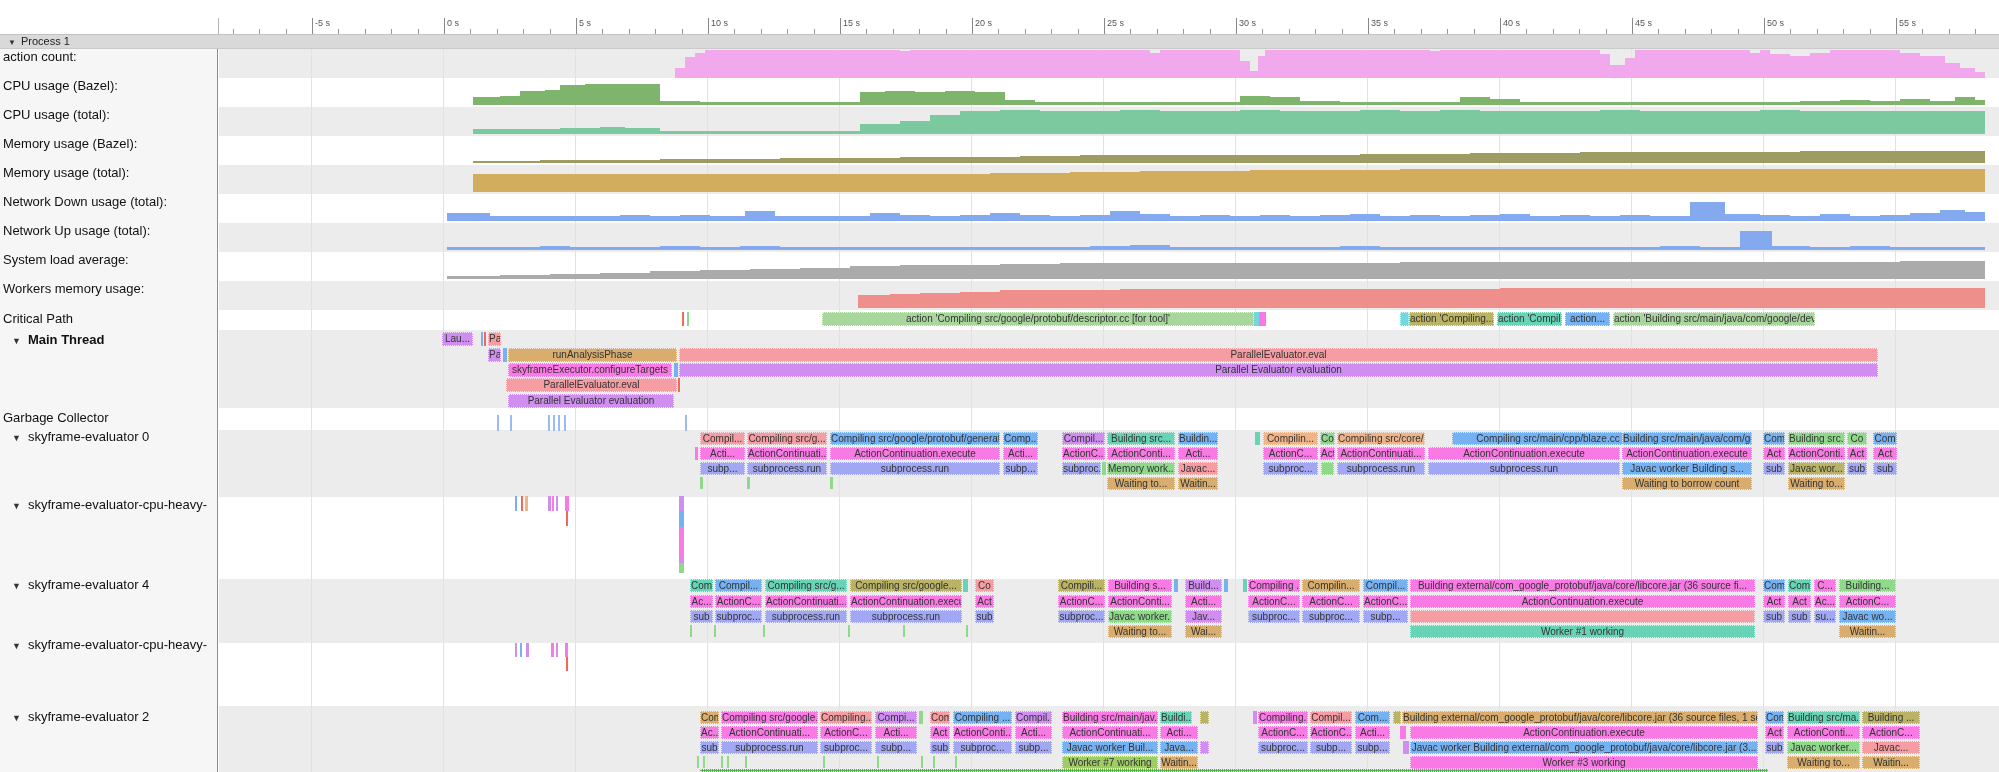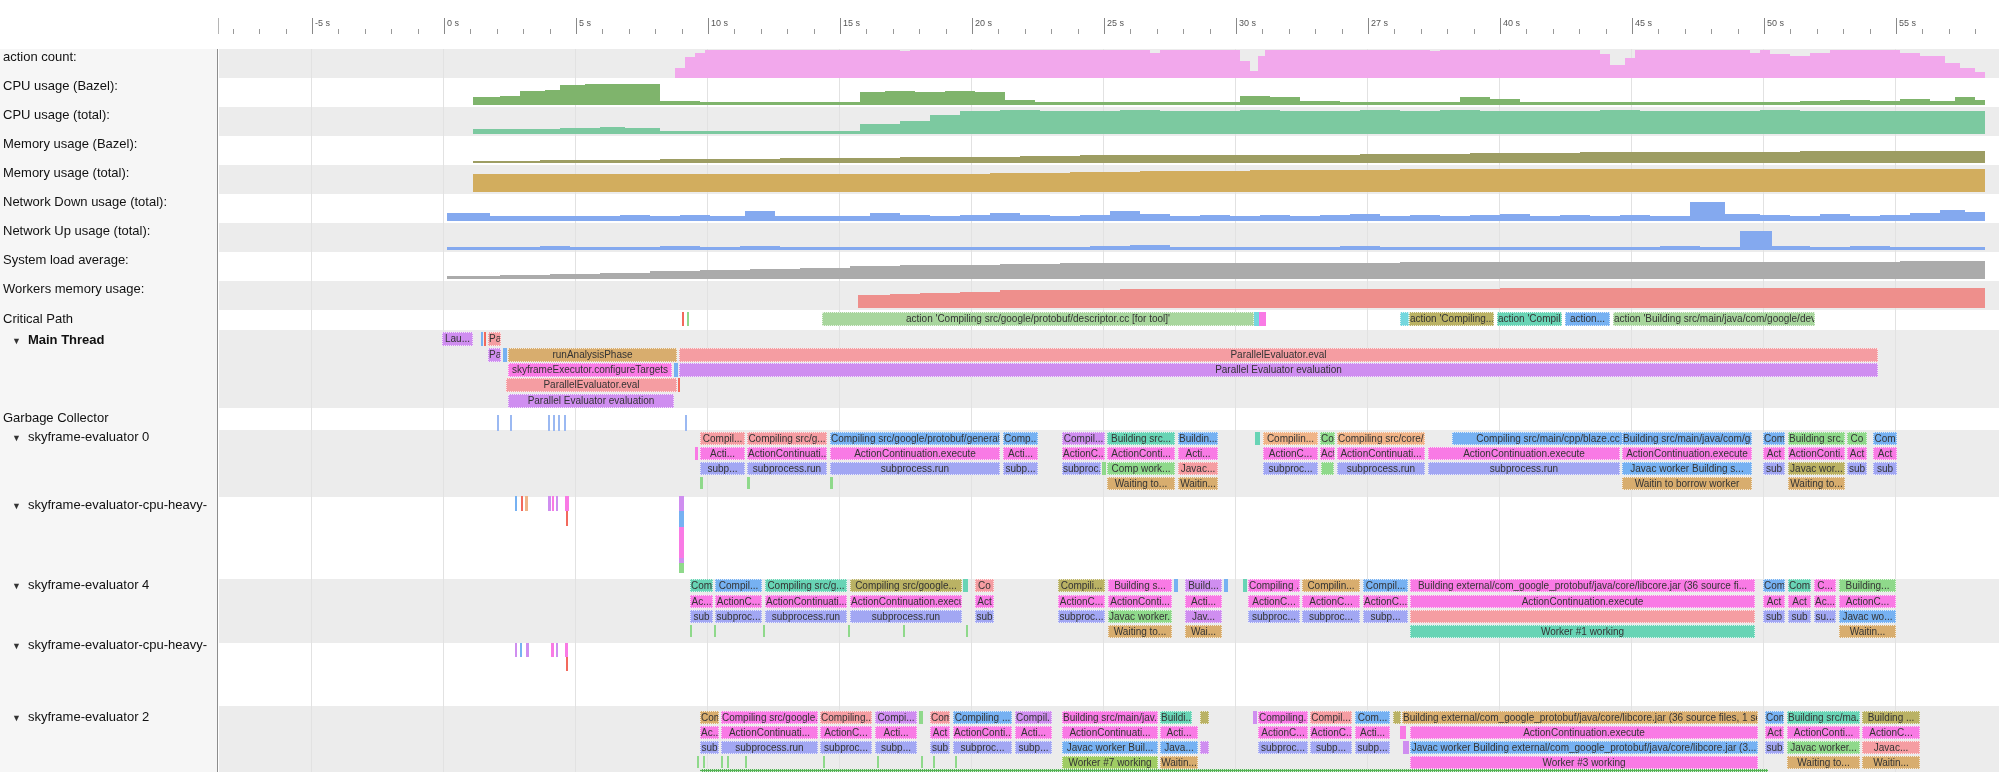--- a/index.html
+++ b/index.html
@@ -82,21 +82,21 @@
       <div class="tick-minor" style="left: 937.8px;"></div>
       <div class="tick-minor" style="left: 964.2px;"></div>
       <div class="tick-minor" style="left: 990.6px;"></div>
       <div class="tick-major" style="left: 1017px;"></div>
       <div class="tick-label" style="left: 1020px;">30 s</div>
       <div class="tick-minor" style="left: 1043.4px;"></div>
       <div class="tick-minor" style="left: 1069.8px;"></div>
       <div class="tick-minor" style="left: 1096.2px;"></div>
       <div class="tick-minor" style="left: 1122.6px;"></div>
       <div class="tick-major" style="left: 1149px;"></div>
-      <div class="tick-label" style="left: 1152px;">27 s</div>
+      <div class="tick-label" style="left: 1152px;">35 s</div>
       <div class="tick-minor" style="left: 1175.4px;"></div>
       <div class="tick-minor" style="left: 1201.8px;"></div>
       <div class="tick-minor" style="left: 1228.2px;"></div>
       <div class="tick-minor" style="left: 1254.6px;"></div>
       <div class="tick-major" style="left: 1281px;"></div>
       <div class="tick-label" style="left: 1284px;">40 s</div>
       <div class="tick-minor" style="left: 1307.4px;"></div>
       <div class="tick-minor" style="left: 1333.8px;"></div>
       <div class="tick-minor" style="left: 1360.2px;"></div>
       <div class="tick-minor" style="left: 1386.6px;"></div>
@@ -112,20 +112,21 @@
       <div class="tick-minor" style="left: 1597.8px;"></div>
       <div class="tick-minor" style="left: 1624.2px;"></div>
       <div class="tick-minor" style="left: 1650.6px;"></div>
       <div class="tick-major" style="left: 1677px;"></div>
       <div class="tick-label" style="left: 1680px;">55 s</div>
       <div class="tick-minor" style="left: 1703.4px;"></div>
       <div class="tick-minor" style="left: 1729.8px;"></div>
       <div class="tick-minor" style="left: 1756.2px;"></div>
     </div>
 
+  <div id="procband"><span class="tri">▼</span><span>Process 1</span></div>
 
   <div id="stripes">
       <div class="stripe" style="top: 49px; height: 29px; background: rgb(236, 236, 236);"></div>
       <div class="stripe" style="top: 78px; height: 29px; background: rgb(255, 255, 255);"></div>
       <div class="stripe" style="top: 107px; height: 29px; background: rgb(236, 236, 236);"></div>
       <div class="stripe" style="top: 136px; height: 29px; background: rgb(255, 255, 255);"></div>
       <div class="stripe" style="top: 165px; height: 29px; background: rgb(236, 236, 236);"></div>
       <div class="stripe" style="top: 194px; height: 29px; background: rgb(255, 255, 255);"></div>
       <div class="stripe" style="top: 223px; height: 29px; background: rgb(236, 236, 236);"></div>
       <div class="stripe" style="top: 252px; height: 29px; background: rgb(255, 255, 255);"></div>
@@ -483,37 +484,37 @@
       <div class="bar bordered" style="left: 1763px; top: 447px; width: 22px; height: 13px; background: rgb(249, 122, 229);">Act</div>
       <div class="bar bordered" style="left: 1788px; top: 447px; width: 57px; height: 13px; background: rgb(249, 122, 229);">ActionConti...</div>
       <div class="bar bordered" style="left: 1847px; top: 447px; width: 20px; height: 13px; background: rgb(249, 122, 229);">Act</div>
       <div class="bar bordered" style="left: 1873px; top: 447px; width: 24px; height: 13px; background: rgb(249, 122, 229);">Act</div>
       <div class="bar bordered" style="left: 700px; top: 462px; width: 45px; height: 13px; background: rgb(162, 167, 243);">subp...</div>
       <div class="bar bordered" style="left: 747px; top: 462px; width: 80px; height: 13px; background: rgb(162, 167, 243);">subprocess.run</div>
       <div class="bar bordered" style="left: 830px; top: 462px; width: 170px; height: 13px; background: rgb(162, 167, 243);">subprocess.run</div>
       <div class="bar bordered" style="left: 1003px; top: 462px; width: 35px; height: 13px; background: rgb(162, 167, 243);">subp...</div>
       <div class="bar bordered" style="left: 1062px; top: 462px; width: 39px; height: 13px; background: rgb(162, 167, 243);">subproc...</div>
       <div class="bar" style="left: 1102px; top: 462px; width: 4px; height: 13px; background: rgb(143, 217, 139);"></div>
-      <div class="bar bordered" style="left: 1107px; top: 462px; width: 68px; height: 13px; background: rgb(143, 217, 139);">Comp work...</div>
+      <div class="bar bordered" style="left: 1107px; top: 462px; width: 68px; height: 13px; background: rgb(143, 217, 139);">Memory work...</div>
       <div class="bar bordered" style="left: 1178px; top: 462px; width: 40px; height: 13px; background: rgb(245, 157, 162);">Javac...</div>
       <div class="bar bordered" style="left: 1263px; top: 462px; width: 55px; height: 13px; background: rgb(162, 167, 243);">subproc...</div>
       <div class="bar bordered" style="left: 1321px; top: 462px; width: 13px; height: 13px; background: rgb(143, 217, 139);"></div>
       <div class="bar bordered" style="left: 1337px; top: 462px; width: 88px; height: 13px; background: rgb(162, 167, 243);">subprocess.run</div>
       <div class="bar bordered" style="left: 1428px; top: 462px; width: 192px; height: 13px; background: rgb(162, 167, 243);">subprocess.run</div>
       <div class="bar bordered" style="left: 1622px; top: 462px; width: 130px; height: 13px; background: rgb(118, 177, 242);">Javac worker Building s...</div>
       <div class="bar bordered" style="left: 1763px; top: 462px; width: 22px; height: 13px; background: rgb(162, 167, 243);">sub</div>
       <div class="bar bordered" style="left: 1788px; top: 462px; width: 57px; height: 13px; background: rgb(186, 178, 100);">Javac wor...</div>
       <div class="bar bordered" style="left: 1847px; top: 462px; width: 20px; height: 13px; background: rgb(162, 167, 243);">sub</div>
       <div class="bar bordered" style="left: 1873px; top: 462px; width: 24px; height: 13px; background: rgb(162, 167, 243);">sub</div>
       <div class="bar" style="left: 700px; top: 477px; width: 3px; height: 12px; background: rgb(143, 217, 139);"></div>
       <div class="bar" style="left: 747px; top: 477px; width: 3px; height: 12px; background: rgb(143, 217, 139);"></div>
       <div class="bar" style="left: 830px; top: 477px; width: 3px; height: 12px; background: rgb(143, 217, 139);"></div>
       <div class="bar bordered" style="left: 1107px; top: 477px; width: 68px; height: 13px; background: rgb(216, 173, 110);">Waiting to...</div>
       <div class="bar bordered" style="left: 1178px; top: 477px; width: 40px; height: 13px; background: rgb(216, 173, 110);">Waitin...</div>
-      <div class="bar bordered" style="left: 1622px; top: 477px; width: 130px; height: 13px; background: rgb(216, 173, 110);">Waitin to borrow worker</div>
+      <div class="bar bordered" style="left: 1622px; top: 477px; width: 130px; height: 13px; background: rgb(216, 173, 110);">Waiting to borrow count</div>
       <div class="bar bordered" style="left: 1788px; top: 477px; width: 57px; height: 13px; background: rgb(216, 173, 110);">Waiting to...</div>
       <div class="bar" style="left: 515px; top: 496px; width: 2px; height: 15px; background: rgb(118, 177, 242);"></div>
       <div class="bar" style="left: 521px; top: 496px; width: 2px; height: 15px; background: rgb(242, 105, 92);"></div>
       <div class="bar" style="left: 525px; top: 496px; width: 3px; height: 15px; background: rgb(240, 180, 136);"></div>
       <div class="bar" style="left: 548px; top: 496px; width: 3px; height: 15px; background: rgb(207, 142, 240);"></div>
       <div class="bar" style="left: 552px; top: 496px; width: 2px; height: 15px; background: rgb(249, 122, 229);"></div>
       <div class="bar" style="left: 556px; top: 496px; width: 2px; height: 15px; background: rgb(207, 142, 240);"></div>
       <div class="bar" style="left: 565px; top: 496px; width: 4px; height: 15px; background: rgb(249, 122, 229);"></div>
       <div class="bar" style="left: 566px; top: 511px; width: 2px; height: 15px; background: rgb(242, 105, 92);"></div>
       <div class="bar" style="left: 679px; top: 496px; width: 5px; height: 15px; background: rgb(207, 142, 240);"></div>

